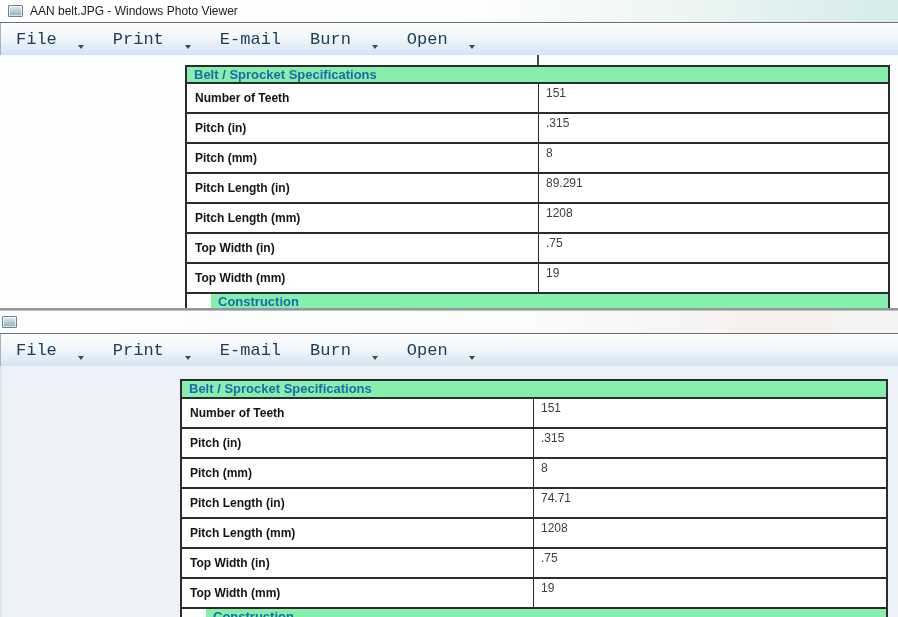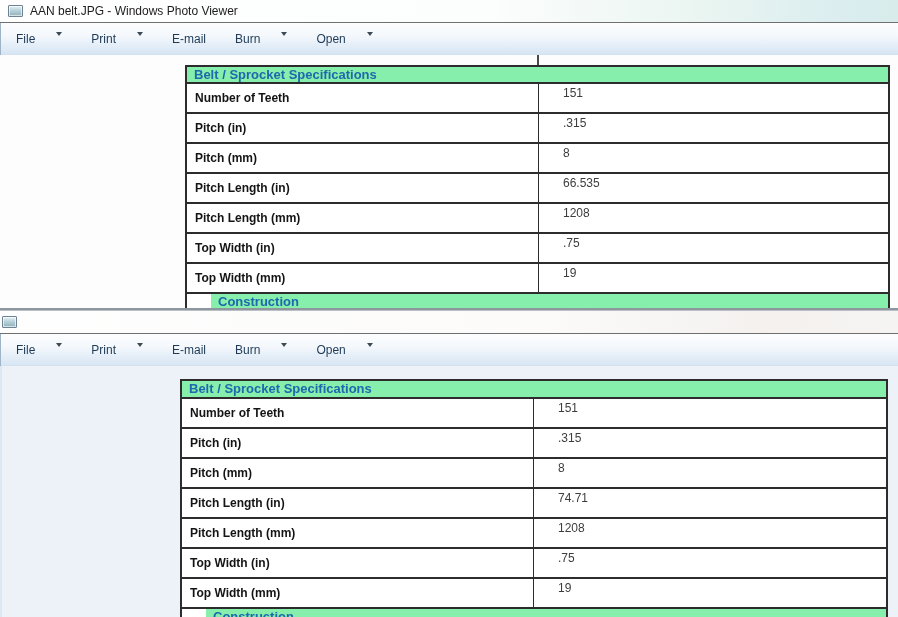--- a/index.html
+++ b/index.html
@@ -27,42 +27,42 @@
   .title { font-size:12px; color:#1c1c1c; white-space:nowrap; }
 
   
   .toolbar { position:absolute; left:0; right:0; height:33px;
     border-top:1px solid #6f6f6f;
     background:linear-gradient(180deg,#fcfdfe 0%,#f4f8fc 40%,#e4eef8 70%,#d8e6f3 96%,#cfdfee 100%);
     display:flex; align-items:center; padding-left:16px; column-gap:29px;
     box-shadow:inset 1px 0 0 #9fb4c6; }
   .w1 .toolbar { top:22px; }
   .w2 .toolbar { top:23px; }
-  .titem { display:flex; align-items:flex-start; font-size:12px; color:#1e3a56; cursor:default; }
+  .titem { display:flex; align-items:flex-end; font-size:17px; color:#1e3a56; cursor:default;font-family:Liberation Mono, monospace; }
   .titem .lbl { white-space:nowrap; }
   .arr { display:inline-block; width:0; height:0; margin-left:21px;
     border-left:3.5px solid transparent; border-right:3.5px solid transparent;
     border-top:4px solid #3d4a55; }
 
   
   .content { position:absolute; left:0; right:0; bottom:0; overflow:hidden; }
   .w1 .content { top:55px; background:#fdfdfd; }
   .w2 .content { top:56px; background:#edf2f9; box-shadow:inset 2px 0 0 #dde7f2; }
 
   .vline { position:absolute; left:537px; top:0; width:2px; height:10px; background:#4a4a4a; }
 
   
   .spec-table { position:absolute; background:#ffffff; border:2px solid #2c2c2c; }
   .w1 .spec-table { left:185px; top:10px; width:705px; }
   .w2 .spec-table { left:180px; top:13px; width:708px; }
   .thead, .tfoot { background:#86efac; color:#1e68ad; font-weight:bold; font-size:13px;
     height:17px; line-height:15px; padding-left:7px; border-bottom:2px solid #2c2c2c; }
   .w2 .thead { height:18px; line-height:16px; }
   .tfoot { height:18px; border-bottom:none;margin-left:24px; }
-  .trow { display:flex; height:30px; border-bottom:2px solid #2c2c2c;gap:17px; }
+  .trow { display:flex; height:30px; border-bottom:2px solid #2c2c2c; }
   .trow:last-of-type { border-bottom:2px solid #2c2c2c; }
   .tlabel { width:352px; flex:none; border-right:1px solid #2c2c2c;
     display:flex; align-items:center; padding-left:8px;
     font-size:12px; font-weight:bold; color:#141414; }
   .tval { flex:1; font-size:12px; color:#3d3d3d; padding:2px 0 0 7px; }
 </style>
 </head>
 <body>
 
 <div id="stage">
@@ -108,21 +108,21 @@
         <div class="trow">
           <span class="tlabel">Pitch (in)</span>
           <span class="tval">.315</span>
         </div>
         <div class="trow">
           <span class="tlabel">Pitch (mm)</span>
           <span class="tval">8</span>
         </div>
         <div class="trow">
           <span class="tlabel">Pitch Length (in)</span>
-          <span class="tval">66.535</span>
+          <span class="tval">89.291</span>
         </div>
         <div class="trow">
           <span class="tlabel">Pitch Length (mm)</span>
           <span class="tval">1208</span>
         </div>
         <div class="trow">
           <span class="tlabel">Top Width (in)</span>
           <span class="tval">.75</span>
         </div>
         <div class="trow">

